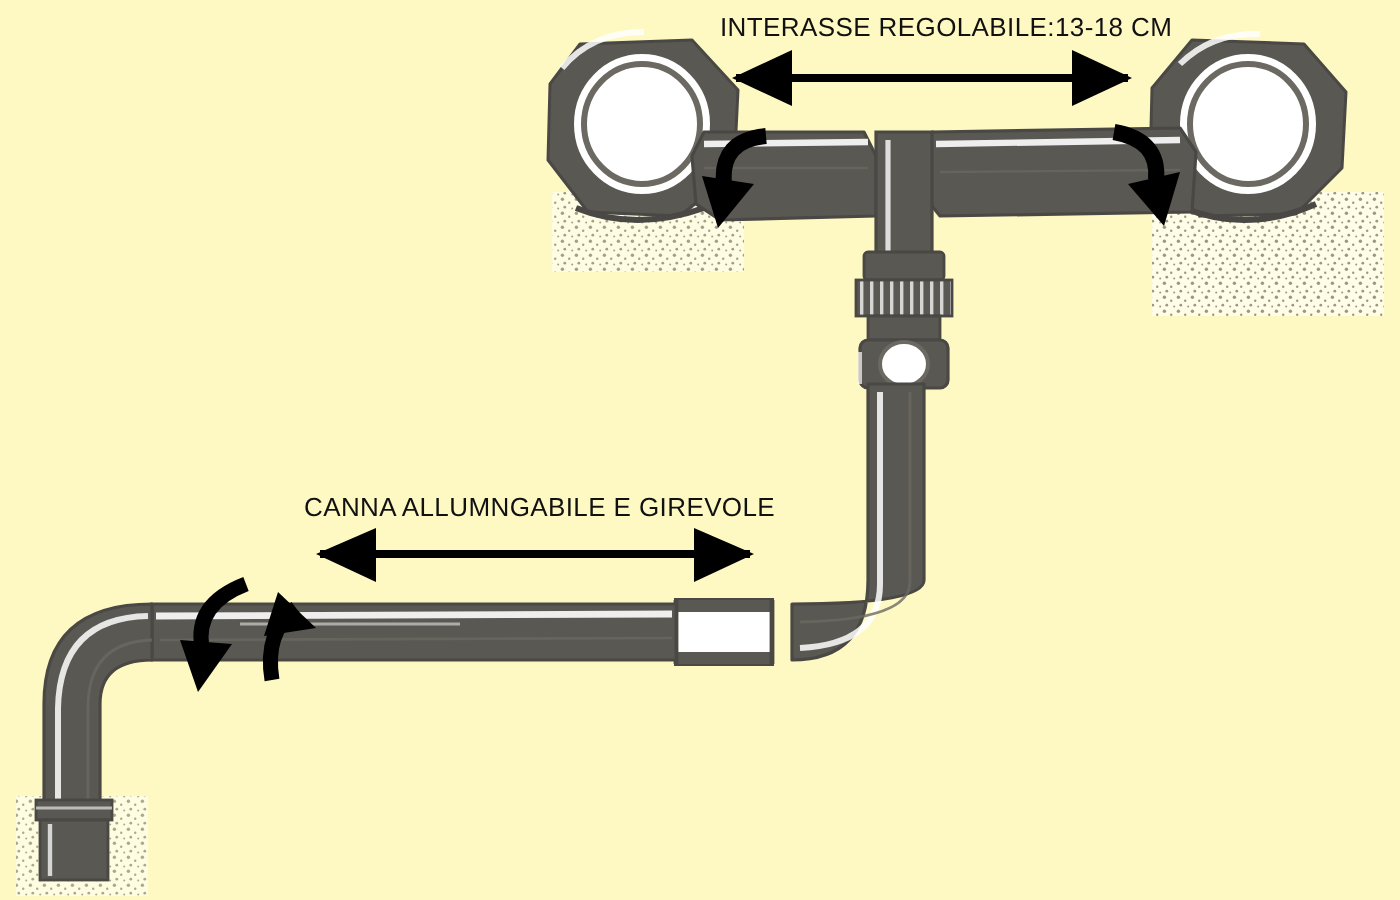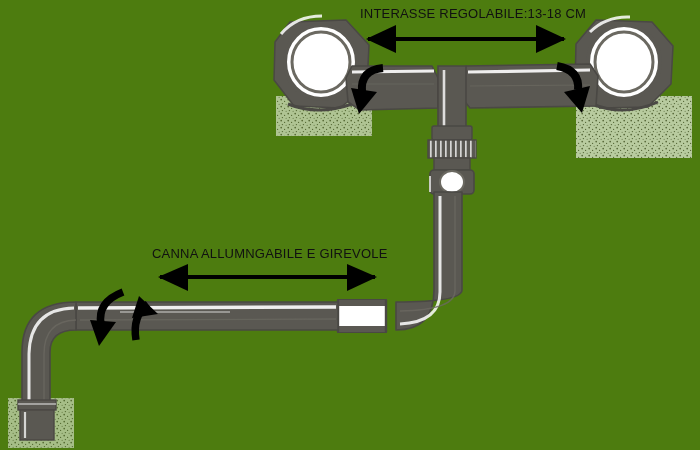--- a/index.html
+++ b/index.html
@@ -7,21 +7,21 @@
     padding: 0;
     background: #ffffff;
   }
   body {
     font-family: "Liberation Sans", sans-serif;
   }
   #stage {
     position: relative;
     width: 700px;
     height: 450px;
-    background: #4d7c0f;
+    background: #fef9c3;
     overflow: hidden;
   }
   #diagram {
     position: absolute;
     left: 0;
     top: 0;
     width: 700px;
     height: 450px;
     display: block;
   }

